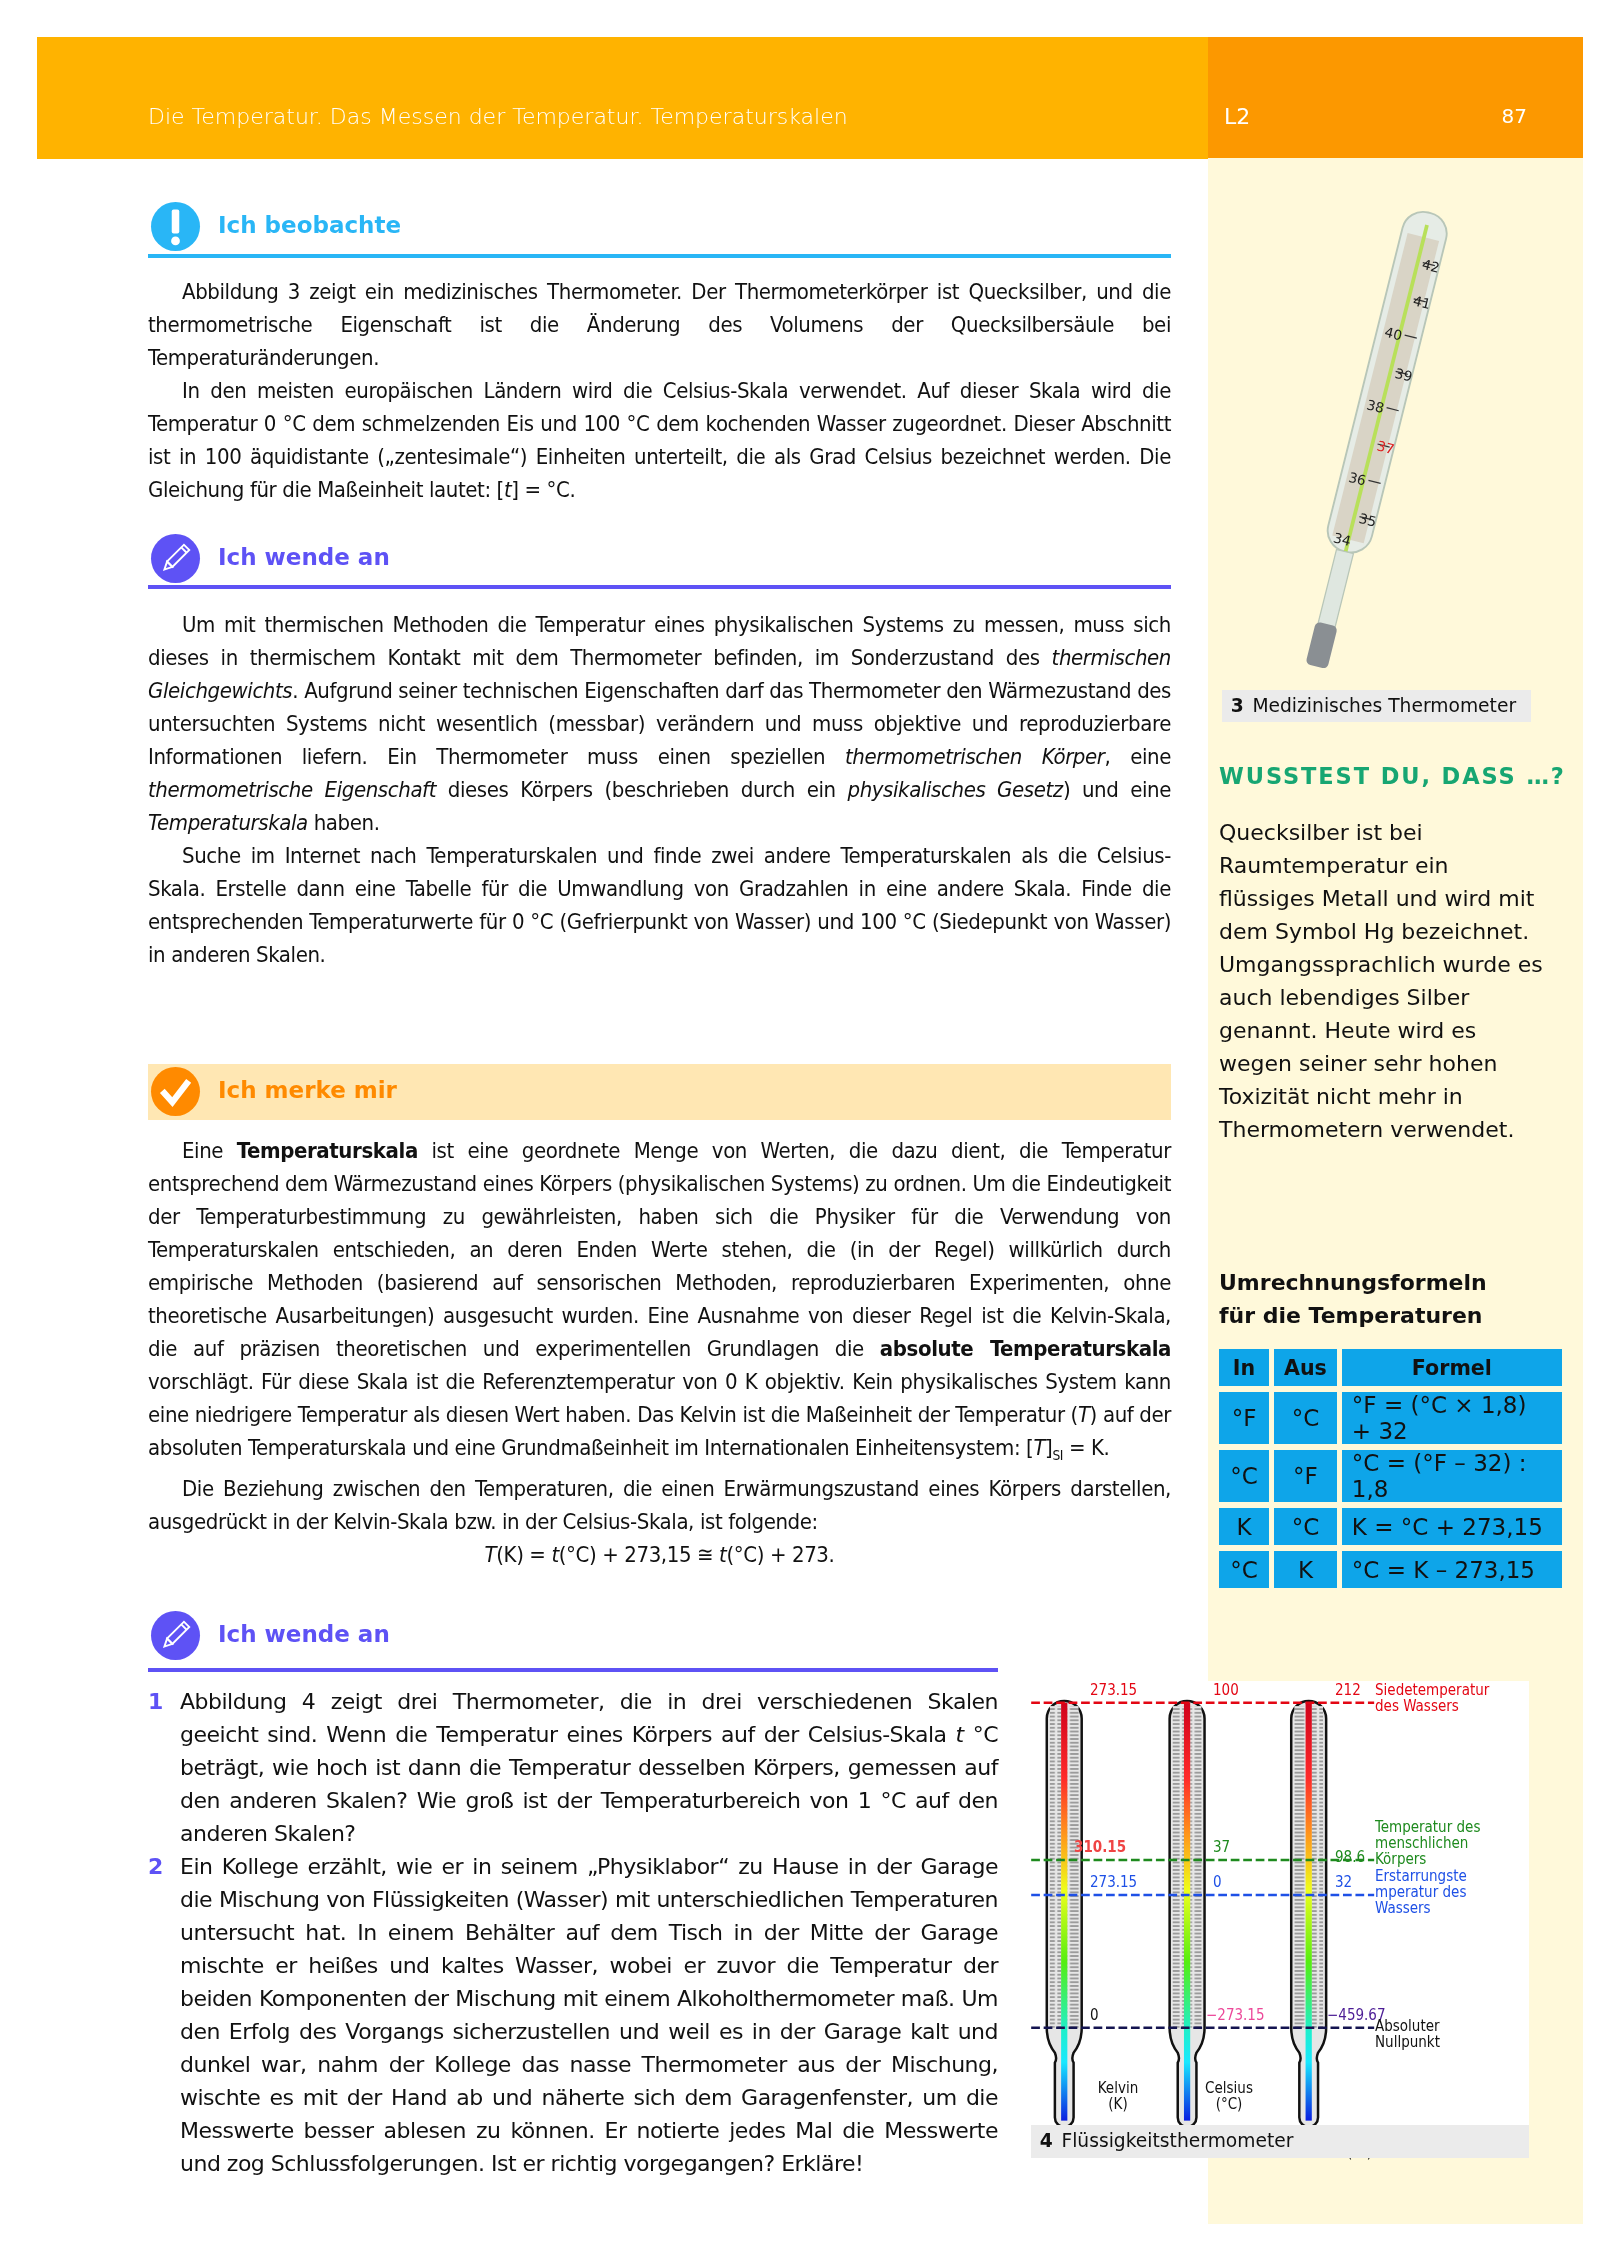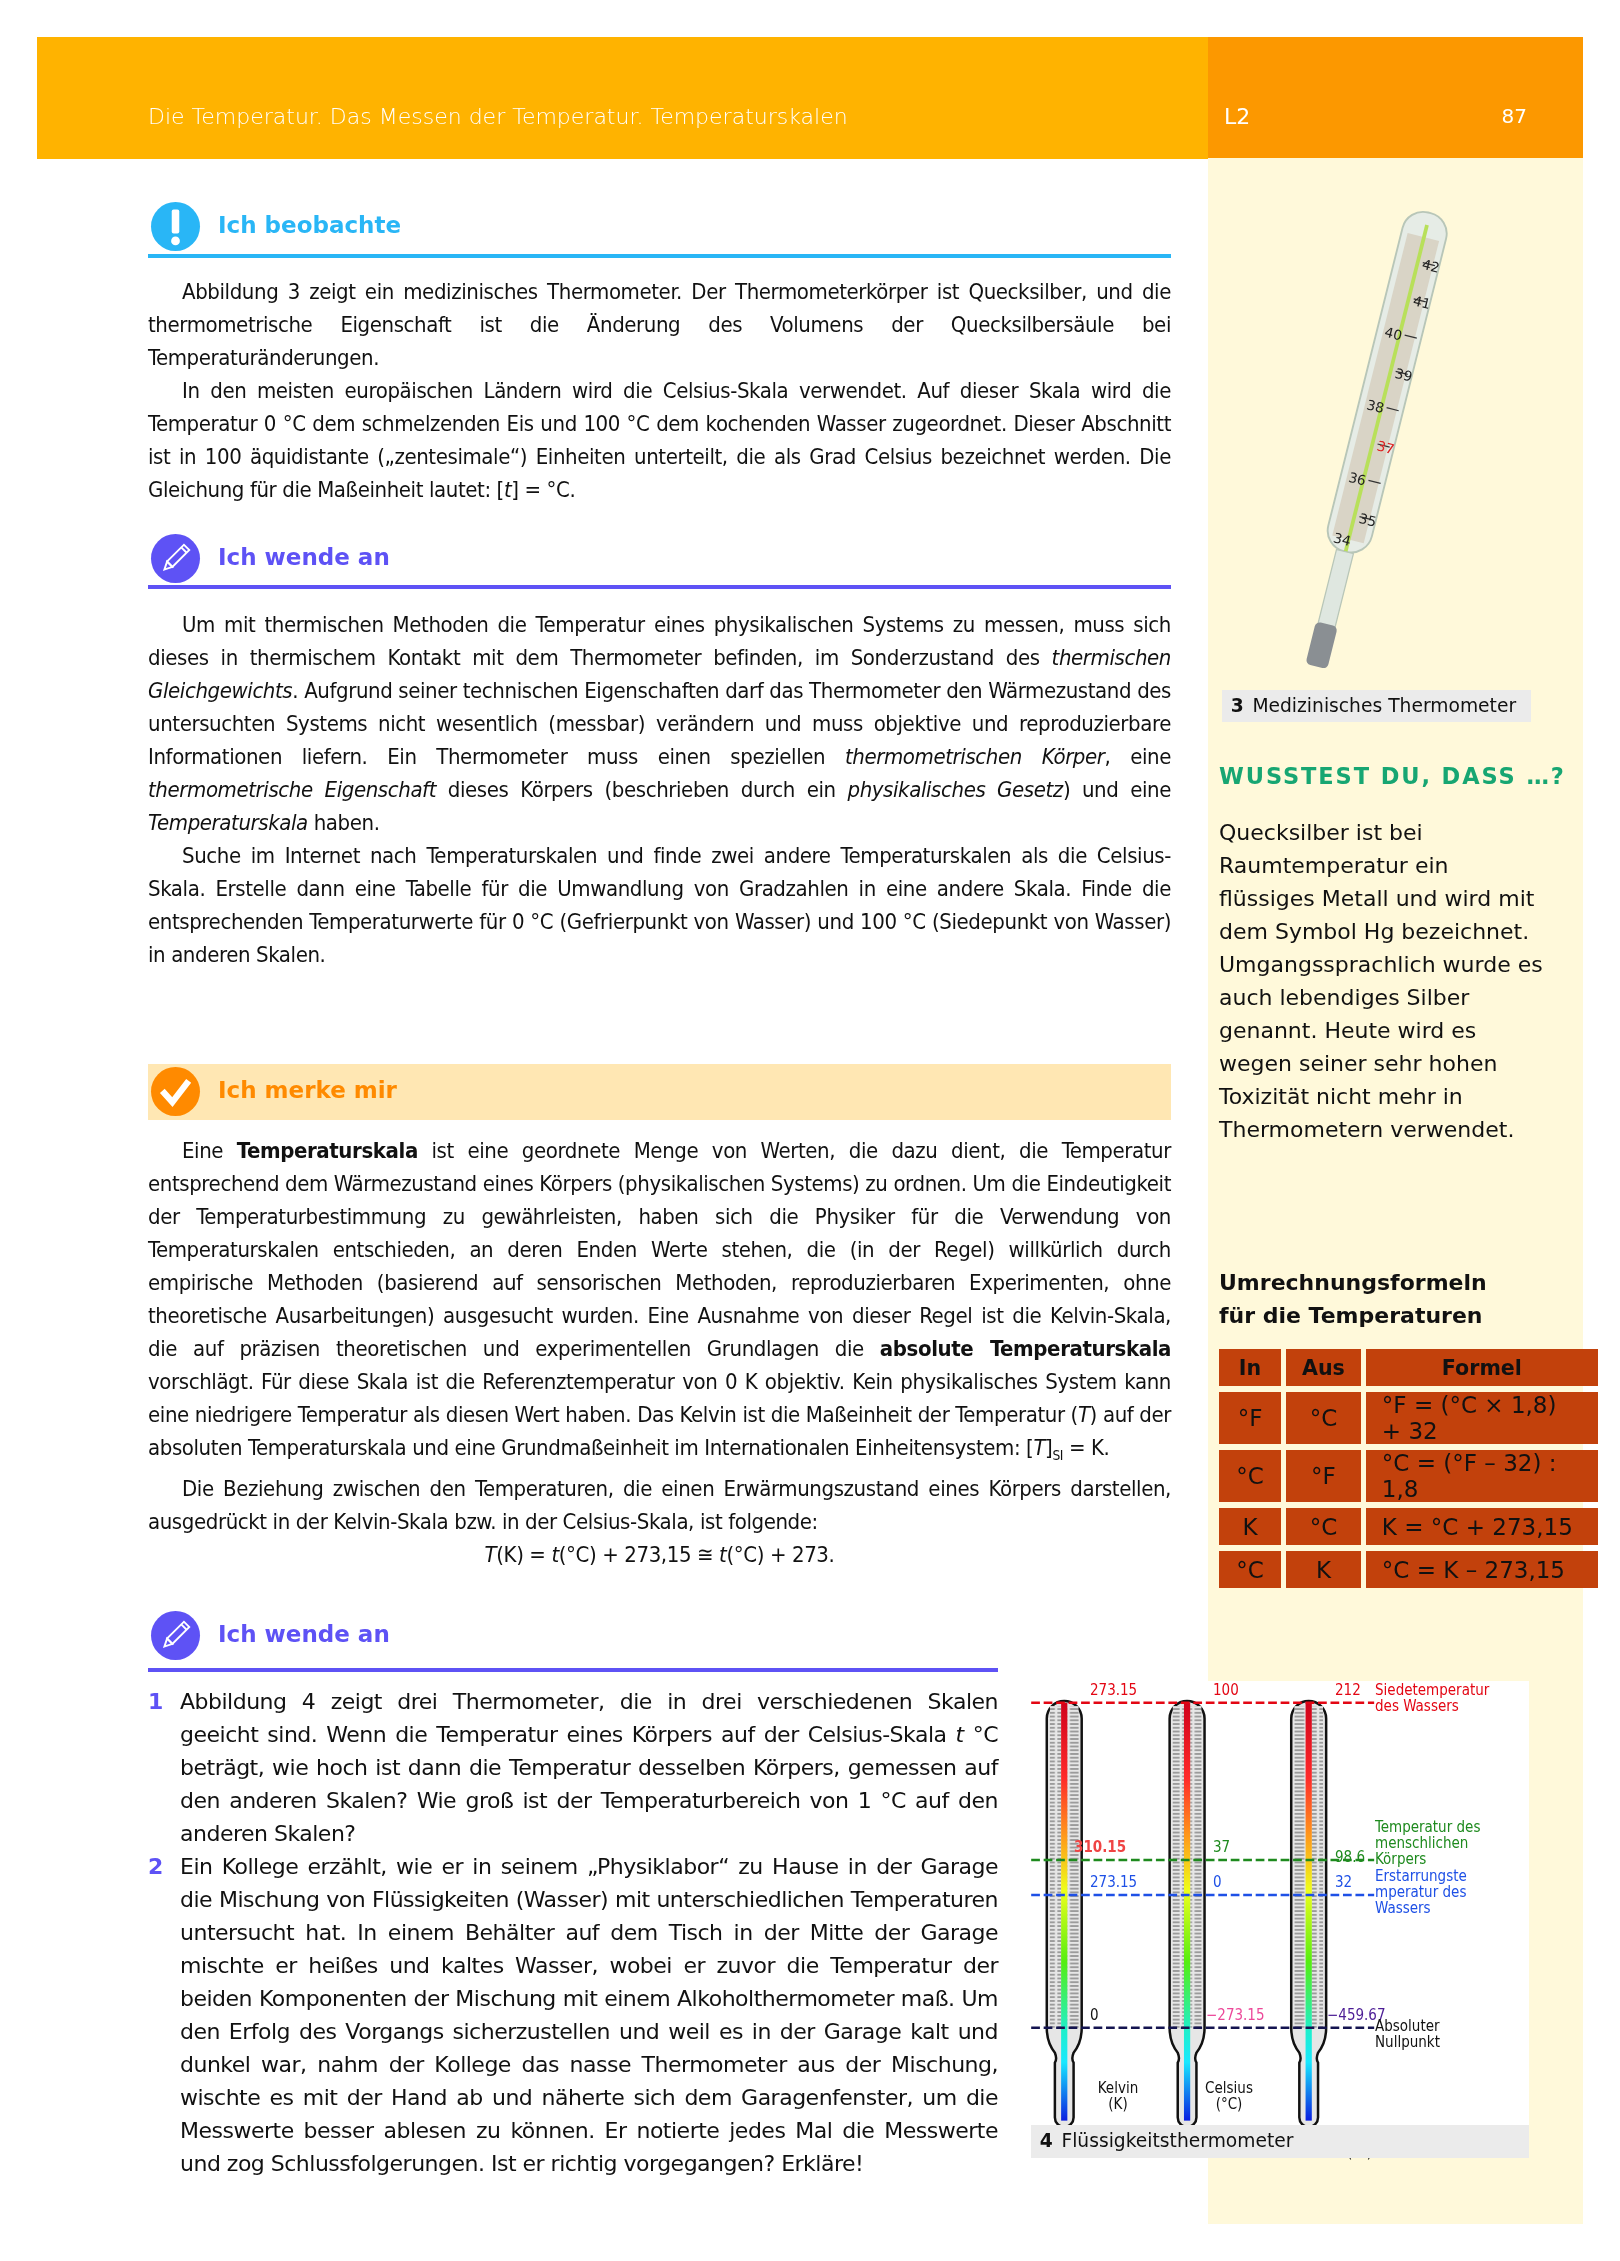--- a/index.html
+++ b/index.html
@@ -26,21 +26,21 @@
   .list { font-size:22px; line-height:33px; font-family:"DejaVu Sans", sans-serif; letter-spacing:-0.5px; }
   .list .item { position:relative; padding-left:32px; text-align:justify; }
   .list .num { position:absolute; left:0; top:0; color:#5E52F5; font-weight:bold; }
   
   .cap { background:#EBEBEB; font-size:18.7px; font-family:"DejaVu Sans", sans-serif; padding:5px 8.7px; box-sizing:border-box; }
   .cap b { margin-right:8.7px; }
   .know-h { left:1219px; top:763px; font-size:22.5px; font-weight:bold; color:#17A672; letter-spacing:1.9px; font-family:"DejaVu Sans", sans-serif; }
   .know-b { left:1219px; top:816px; width:324px; font-size:22px; line-height:33px; font-family:"DejaVu Sans", sans-serif; }
   .conv-h { left:1219px; top:1266px; font-size:22px; line-height:33px; font-weight:bold; font-family:"DejaVu Sans", sans-serif; }
   table.conv { position:absolute; left:1219px; top:1343px; border-collapse:separate; border-spacing:5px 6.2px; margin-left:-5px; font-size:23px; font-family:"DejaVu Sans", sans-serif; }
-  table.conv td, table.conv th { background:#c2410c; height:37px; padding:0 16px; text-align:center; }
+  table.conv td, table.conv th { background:#0ea5e9; height:37px; padding:0 10px; text-align:center; }
   table.conv th { font-weight:bold; font-size:20.6px; }
   table.conv td.f { text-align:left; }
   
   .fig4 { left:1031px; top:1681px; width:498px; height:444px; background:#fff; }
   .fig-lbl { font-size:15px; font-family:"DejaVu Sans Condensed","DejaVu Sans", sans-serif; }
 </style>
 </head>
 <body>
 
 <div class="abs hdr-main"></div>

